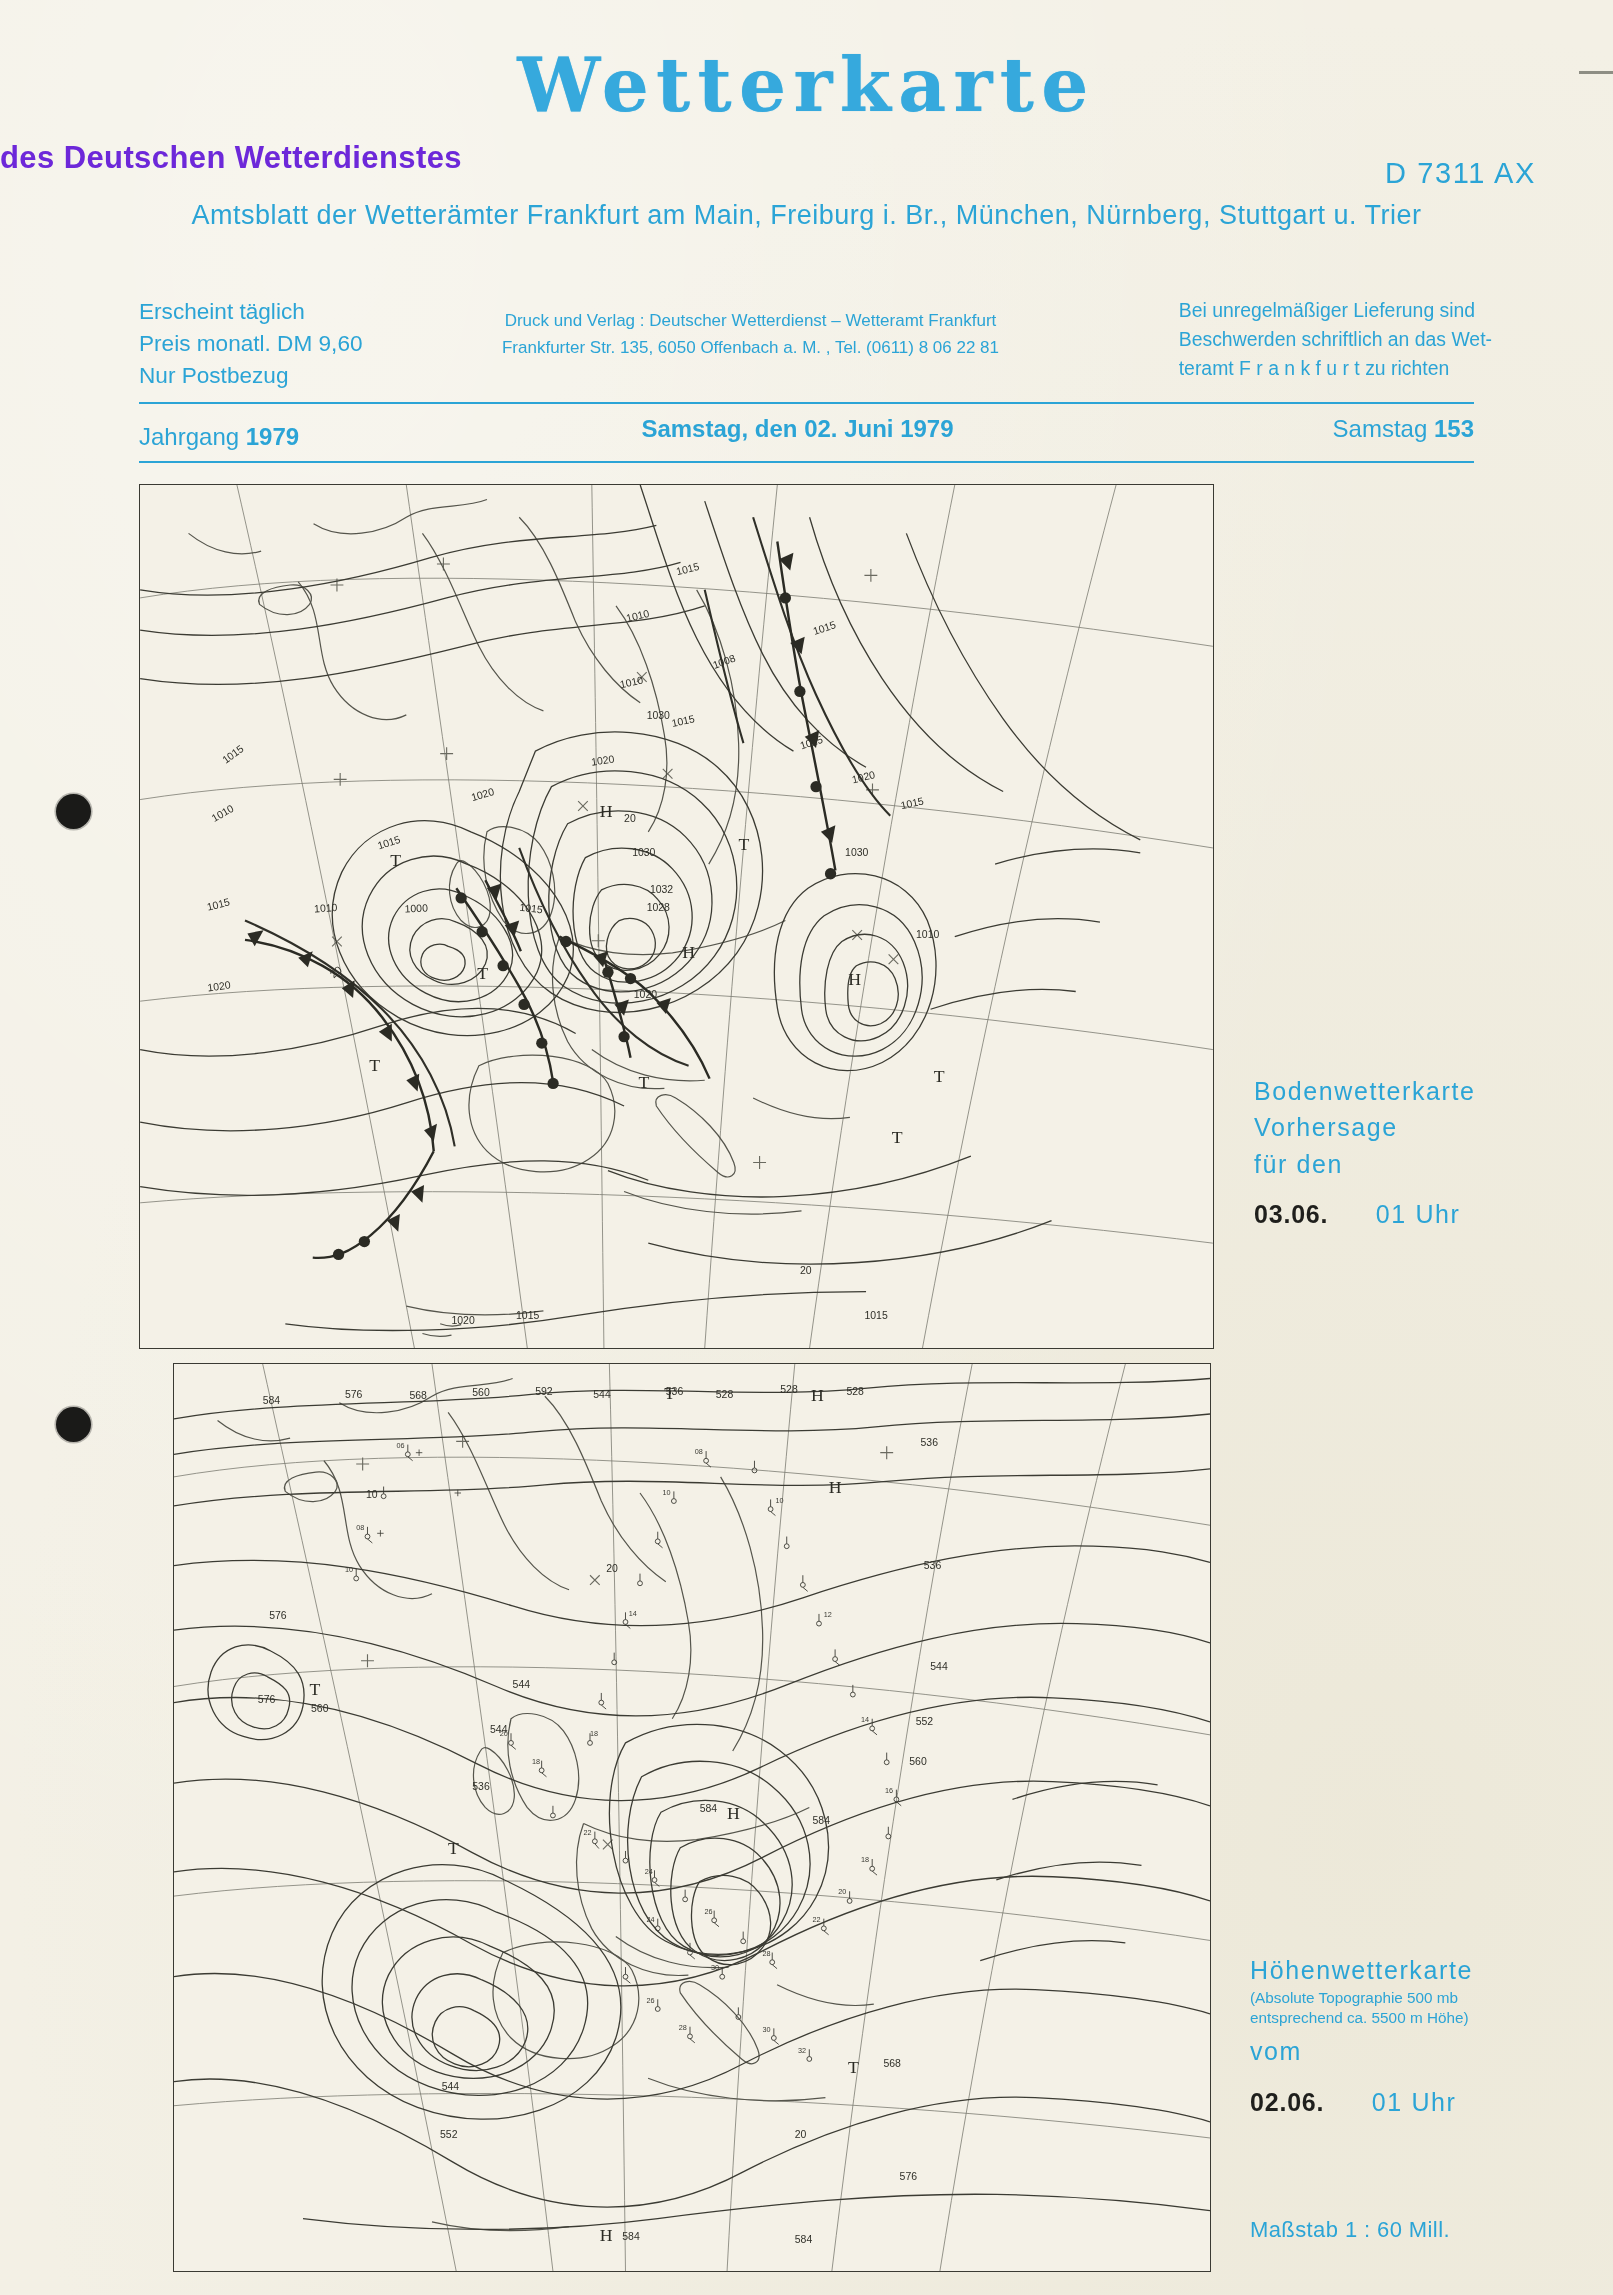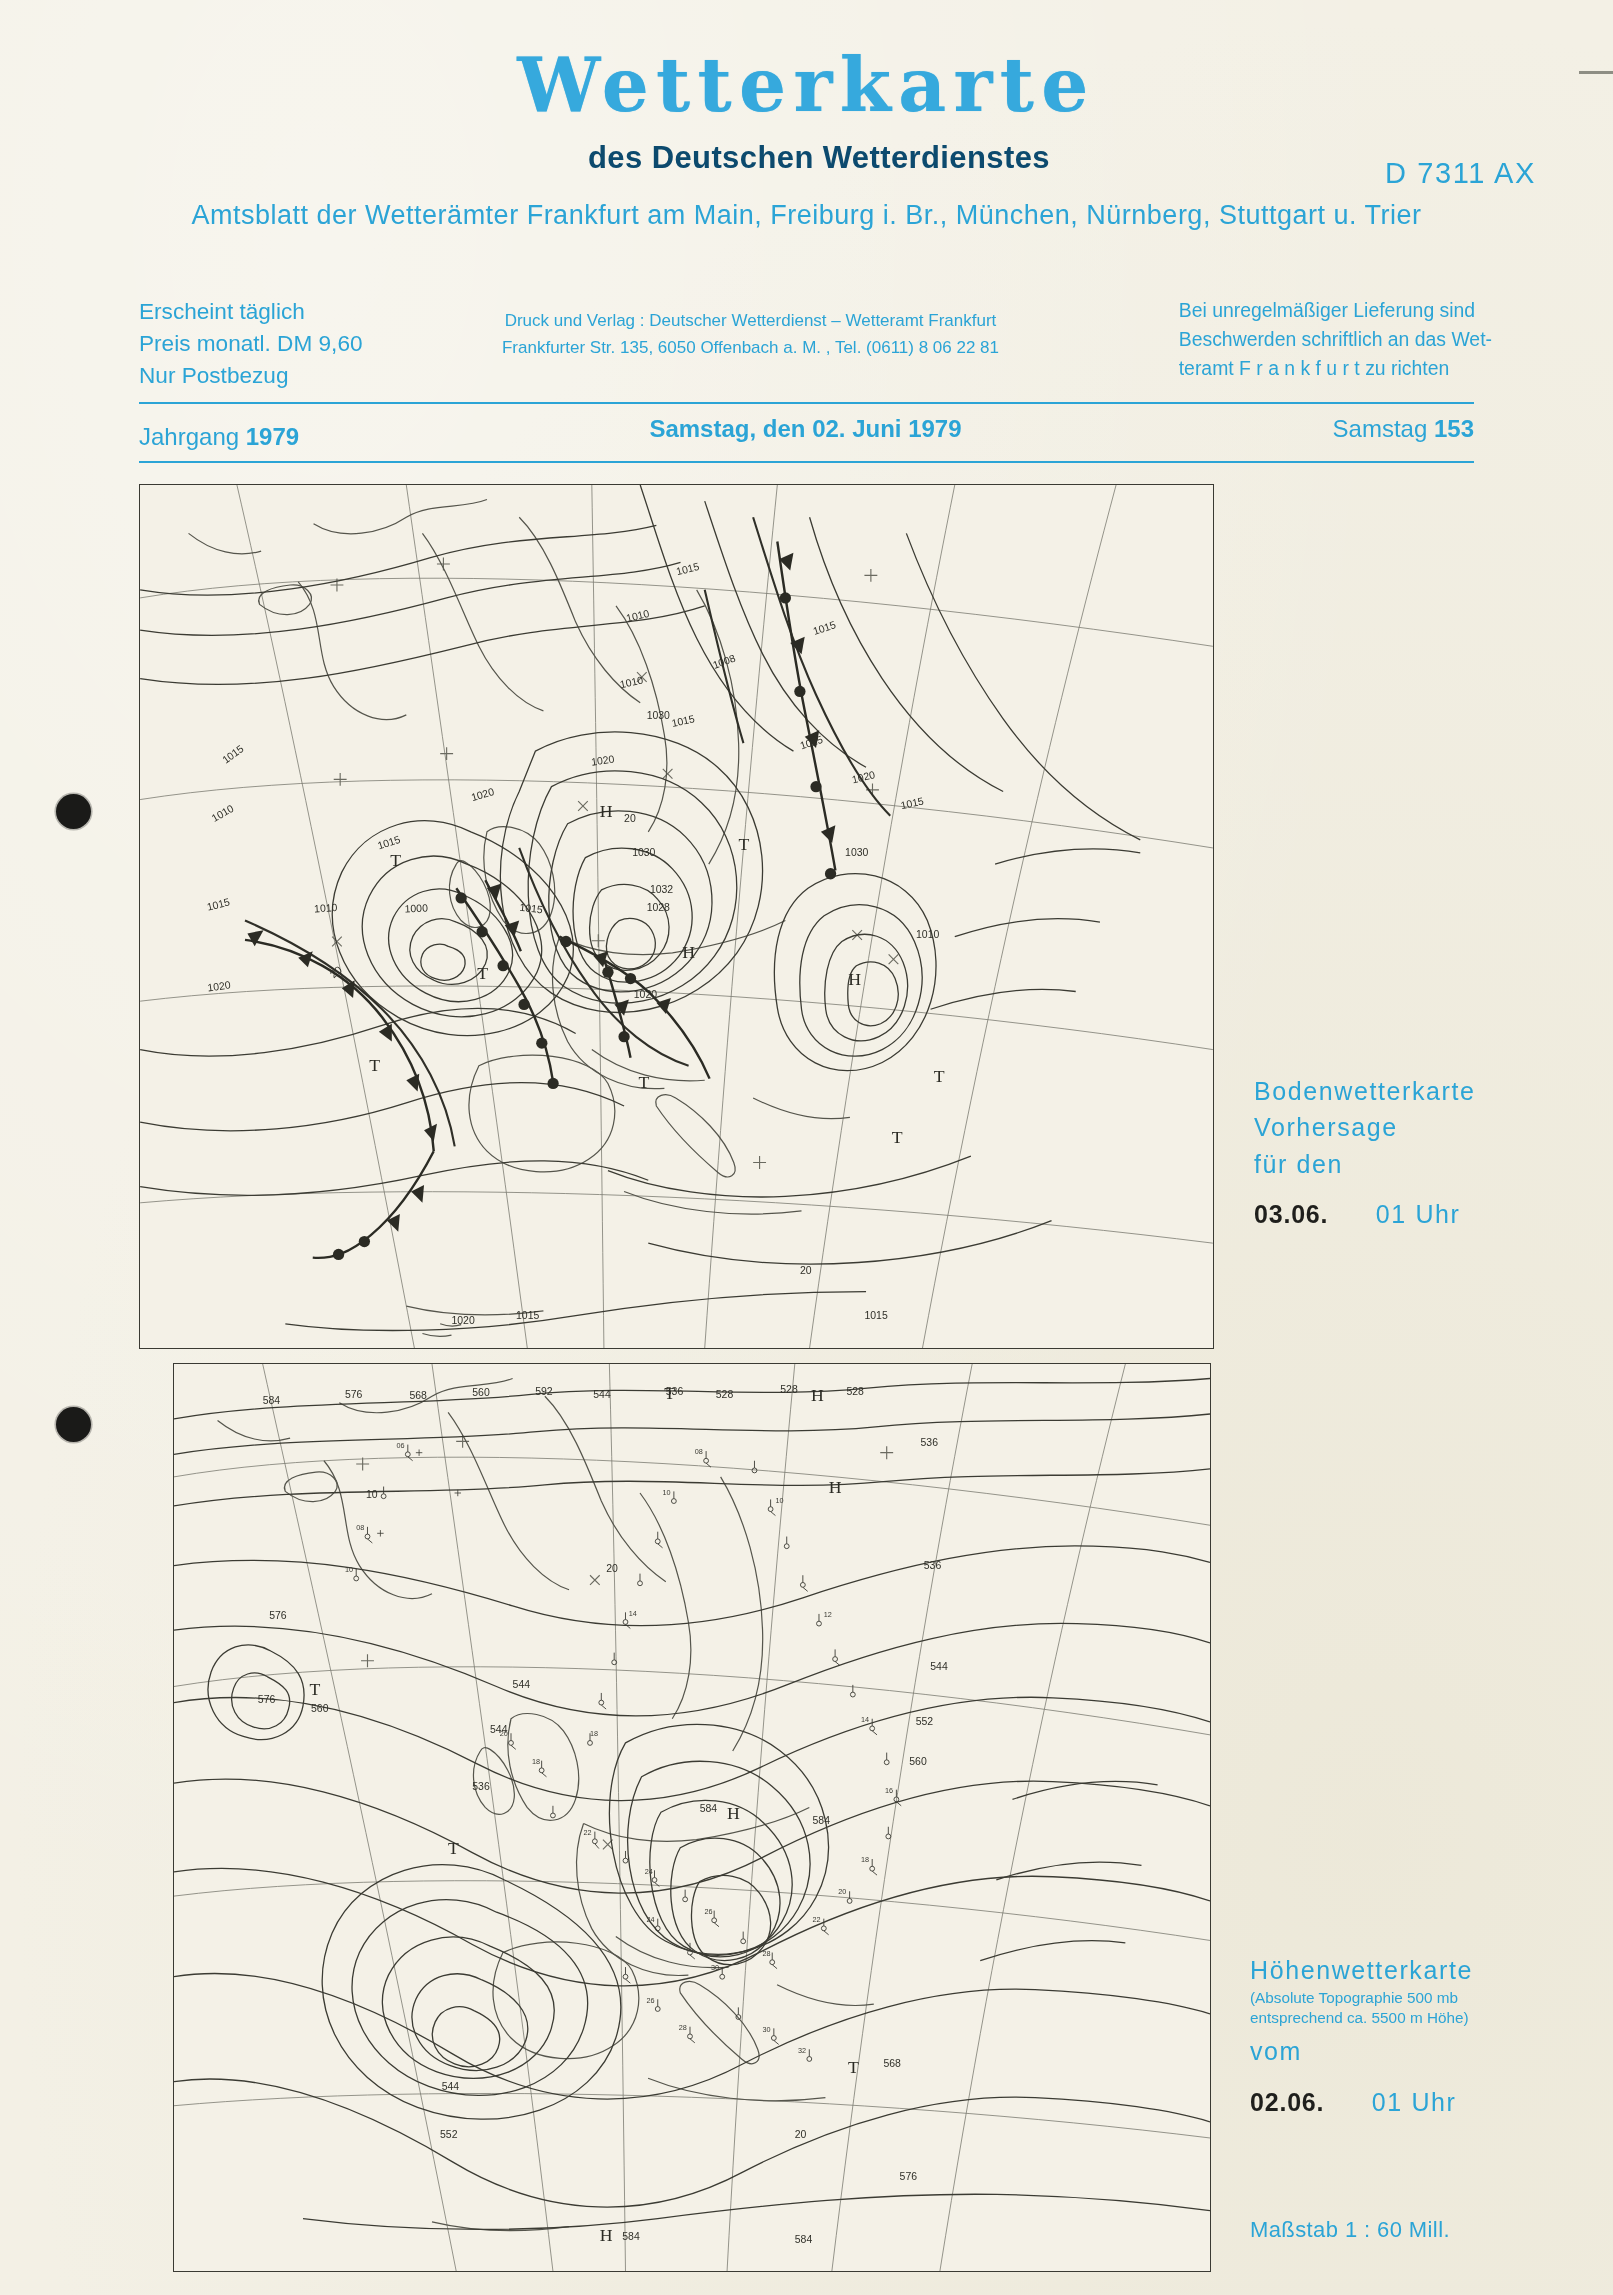--- a/index.html
+++ b/index.html
@@ -29,27 +29,25 @@
     font-family:"DejaVu Serif", serif;
     font-weight:bold;
     font-size:74px;
     letter-spacing:7.3px;
     color:#36a9dd;
     margin-top:48px;
     line-height:1;
     text-shadow:0 0 0.8px rgba(54,169,221,0.6);
   }
   .subtitle {
-    text-align:center;
     font-weight:bold;
     font-size:31px;
-    color:#0c4a6e;
+    color:#6d28d9;
     margin-top:18px;
     letter-spacing:0.4px;
-    margin-left:25px;
   }
   .docid {
     position:absolute;
     right:77px; top:157px;
     font-size:29px;
     color:#2ba4d6;
     letter-spacing:1.6px;
   }
   .amtsblatt {
     text-align:center;
@@ -82,21 +80,21 @@
     height:2.4px; background:#2ba4d6;
   }
   .rule.r1 { top:402px; }
   .rule.r2 { top:461px; }
   .meta-row {
     position:absolute; top:415px; left:0; width:1613px; height:40px;
     font-size:24px; color:#2ba4d6;
   }
   .meta-left { position:absolute; left:139px; top:8px; }
   .meta-left b { font-weight:bold; }
-  .meta-center { position:absolute; left:8px; width:1595px; text-align:center; font-weight:bold; }
+  .meta-center { position:absolute; left:0; width:1595px; text-align:center; font-weight:bold; }
   .meta-right { position:absolute; right:139px; top:0; }
   .meta-right b { font-weight:bold; }
 
   
   .map {
     position:absolute;
     background:#f4f1e7;
     border:1.6px solid #3a3a33;
     overflow:hidden;
   }

